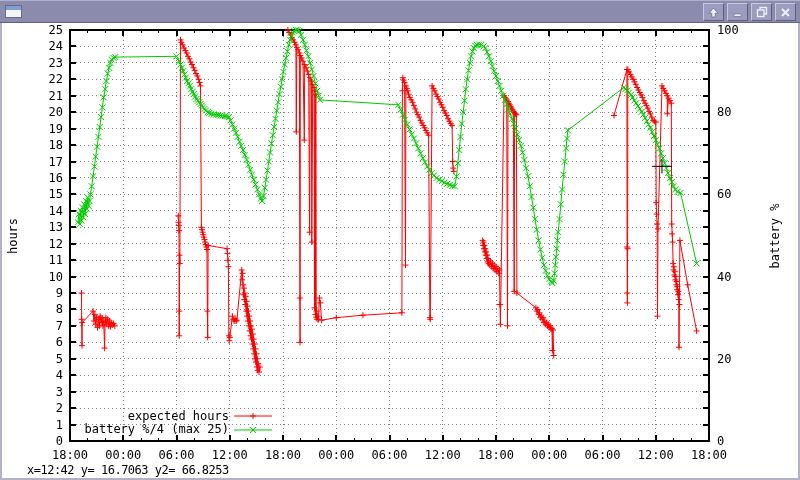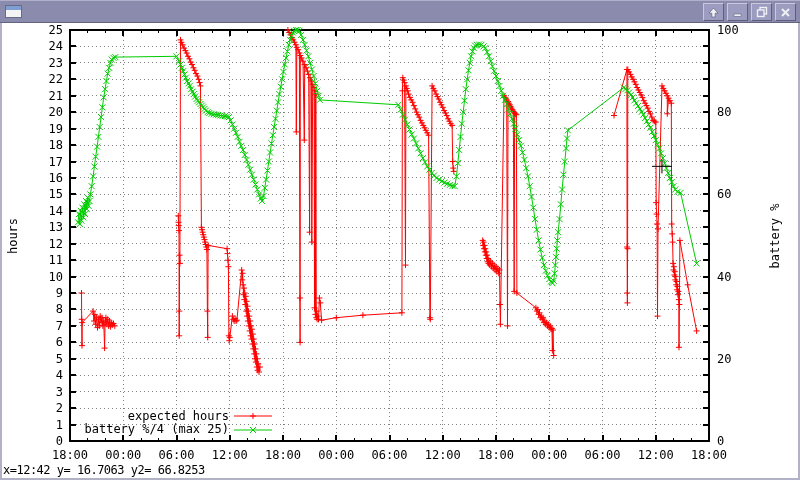--- a/index.html
+++ b/index.html
@@ -21,21 +21,21 @@
     border-top:1px solid #c9c9de;border-left:1px solid #c9c9de;
     border-right:1px solid #5e5e7a;border-bottom:1px solid #5e5e7a;
     box-sizing:border-box;display:flex;align-items:center;justify-content:center;cursor:pointer;}
   .wbtn svg{display:block;}
   
   .content{position:absolute;left:0;top:23px;width:800px;height:457px;background:#fff;}
   .edge{position:absolute;background:#b2b2c6;}
   .edge.l{left:0;top:23px;width:2px;height:457px;}
   .edge.r{right:0;top:23px;width:2px;height:457px;}
   .edge.b{left:0;top:478px;width:800px;height:2px;}
-  .status{position:absolute;left:3px;top:440px;font-size:12px;color:#000;letter-spacing:-0.5px;}
+  .status{position:absolute;left:3px;top:440px;font-size:12px;color:#000;letter-spacing:-0.5px;padding-left:24px;}
   svg text{font-family:"DejaVu Sans Mono","Liberation Mono",monospace;font-size:12px;fill:#000;}
 </style>
 </head>
 <body>
 
 <div class="titlebar">
   <div class="win-icon">
       <div class="bar"></div>
     </div>
   <div class="title">Gnuplot</div>

